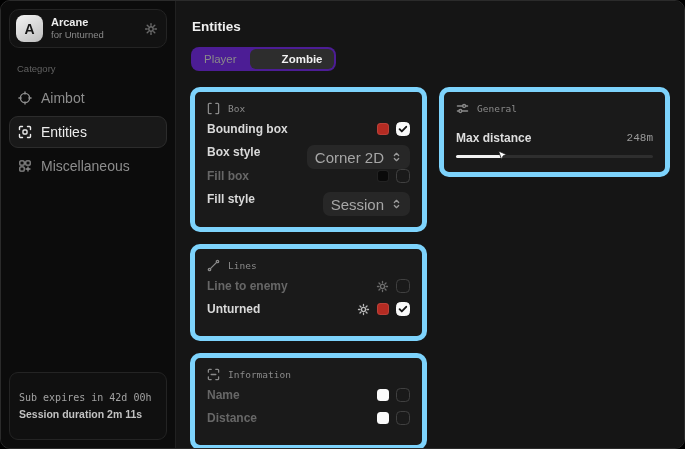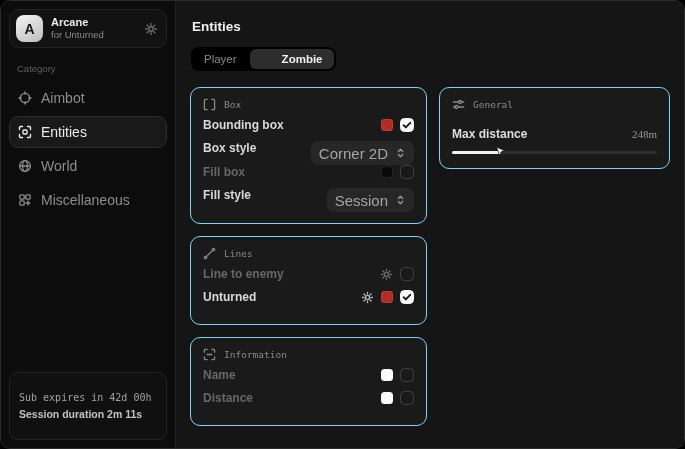--- a/index.html
+++ b/index.html
@@ -51,34 +51,34 @@
     line-height: 1.55;
   }
   .sub-line { font-family: "DejaVu Sans Mono", monospace; font-size: 10px; color: #a3a3a3; }
   .sess-line { font-size: 10.5px; font-weight: 700; color: #c2c2c2; }
 
   
   .main { flex: 1; background: #151515; padding: 13px 14px; overflow: hidden; }
   .page-title { font-size: 13.5px; font-weight: 700; color: #f0f0f0; margin: 5px 0 13px 2px; }
   .tabs {
     display: inline-flex; gap: 2px; padding: 2px;
-    background: #000000; border-radius: 8px; margin-bottom: 16px; margin-left: 1px;
+    background: #4c1d95; border-radius: 8px; margin-bottom: 16px; margin-left: 1px;
   }
   .tab {
     font-family: "Liberation Sans", sans-serif;
     font-size: 11.5px; color: #8a8a8a; padding: 4px 11px;
     background: transparent; border: none; border-radius: 6px; cursor: pointer;
   }
   .tab.active { background: #2d2d2d; color: #f2f2f2; font-weight: 600; padding-left: 32px; }
 
   .grid { display: grid; grid-template-columns: 237px 1fr; gap: 12px; align-items: start; }
   .col { display: flex; flex-direction: column; gap: 12px; }
 
   .card {
-    background: #1a1a1a; border: 1px solid #7dd3fc; border-radius: 10px;
+    background: #1a1a1a; border: 5px solid #7dd3fc; border-radius: 10px;
     padding: 10px 12px 11px;
   }
   .card-header {
     display: flex; align-items: center; gap: 8px;
     color: #8a8a8a; font-family: "DejaVu Sans Mono", monospace; font-size: 9.5px;
     margin-bottom: 7px;
   }
   .card-header .hicon { display: flex; color: #8a8a8a; }
 
   .row { display: flex; align-items: flex-start; min-height: 23px; gap: 8px; }
@@ -104,21 +104,21 @@
     font-size: 15px; color: #a6a6a6; cursor: pointer; margin-left: 28px;
   }
   .select .sicon { display: flex; color: #9a9a9a; }
 
   .gear-btn { display: flex; color: #6e6e6e; cursor: pointer; }
   .gear-btn.bright { color: #b9b9b9; }
 
   
   .gen-row { display: flex; align-items: center; margin-top: 16px; }
   .gen-label { flex: 1; font-size: 12px; font-weight: 600; color: #dedede; }
-  .gen-value { font-family: Liberation Serif, serif; font-size: 11px; color: #9a9a9a; }
+  .gen-value { font-family: Liberation Mono, monospace; font-size: 11px; color: #9a9a9a; }
   .slider { position: relative; height: 3px; background: #2e2e2e; border-radius: 2px; margin-top: 10px; margin-bottom: 3px; cursor: pointer; }
   .slider-fill { position: relative; height: 100%; background: #f2f2f2; border-radius: 2px; }
   .slider-thumb { position: absolute; right: -5px; top: -5px; display: flex; color: #fff; }
 </style>
 </head>
 <body>
 
 <svg width="0" height="0" style="position:absolute">
   <defs>
     <g id="i-gear" fill="none" stroke="currentColor" stroke-width="1.4" stroke-linecap="round">
@@ -200,28 +200,20 @@
         <span class="nicon">
           <svg width="14" height="14" viewBox="0 0 14 14">
               <use href="#i-scan"></use>
             </svg>
         </span>
         <span>Entities</span>
       </div>
       <div class="nav-item">
         <span class="nicon">
           <svg width="14" height="14" viewBox="0 0 14 14">
-              <use href="#i-globe"></use>
-            </svg>
-        </span>
-        <span>World</span>
-      </div>
-      <div class="nav-item">
-        <span class="nicon">
-          <svg width="14" height="14" viewBox="0 0 14 14">
               <use href="#i-grid"></use>
             </svg>
         </span>
         <span>Miscellaneous</span>
       </div>
     </nav>
 
     <div class="sidebar-footer">
       <div class="sub-line">Sub expires in 42d 00h</div>
       <div class="sess-line">Session duration 2m 11s</div>

